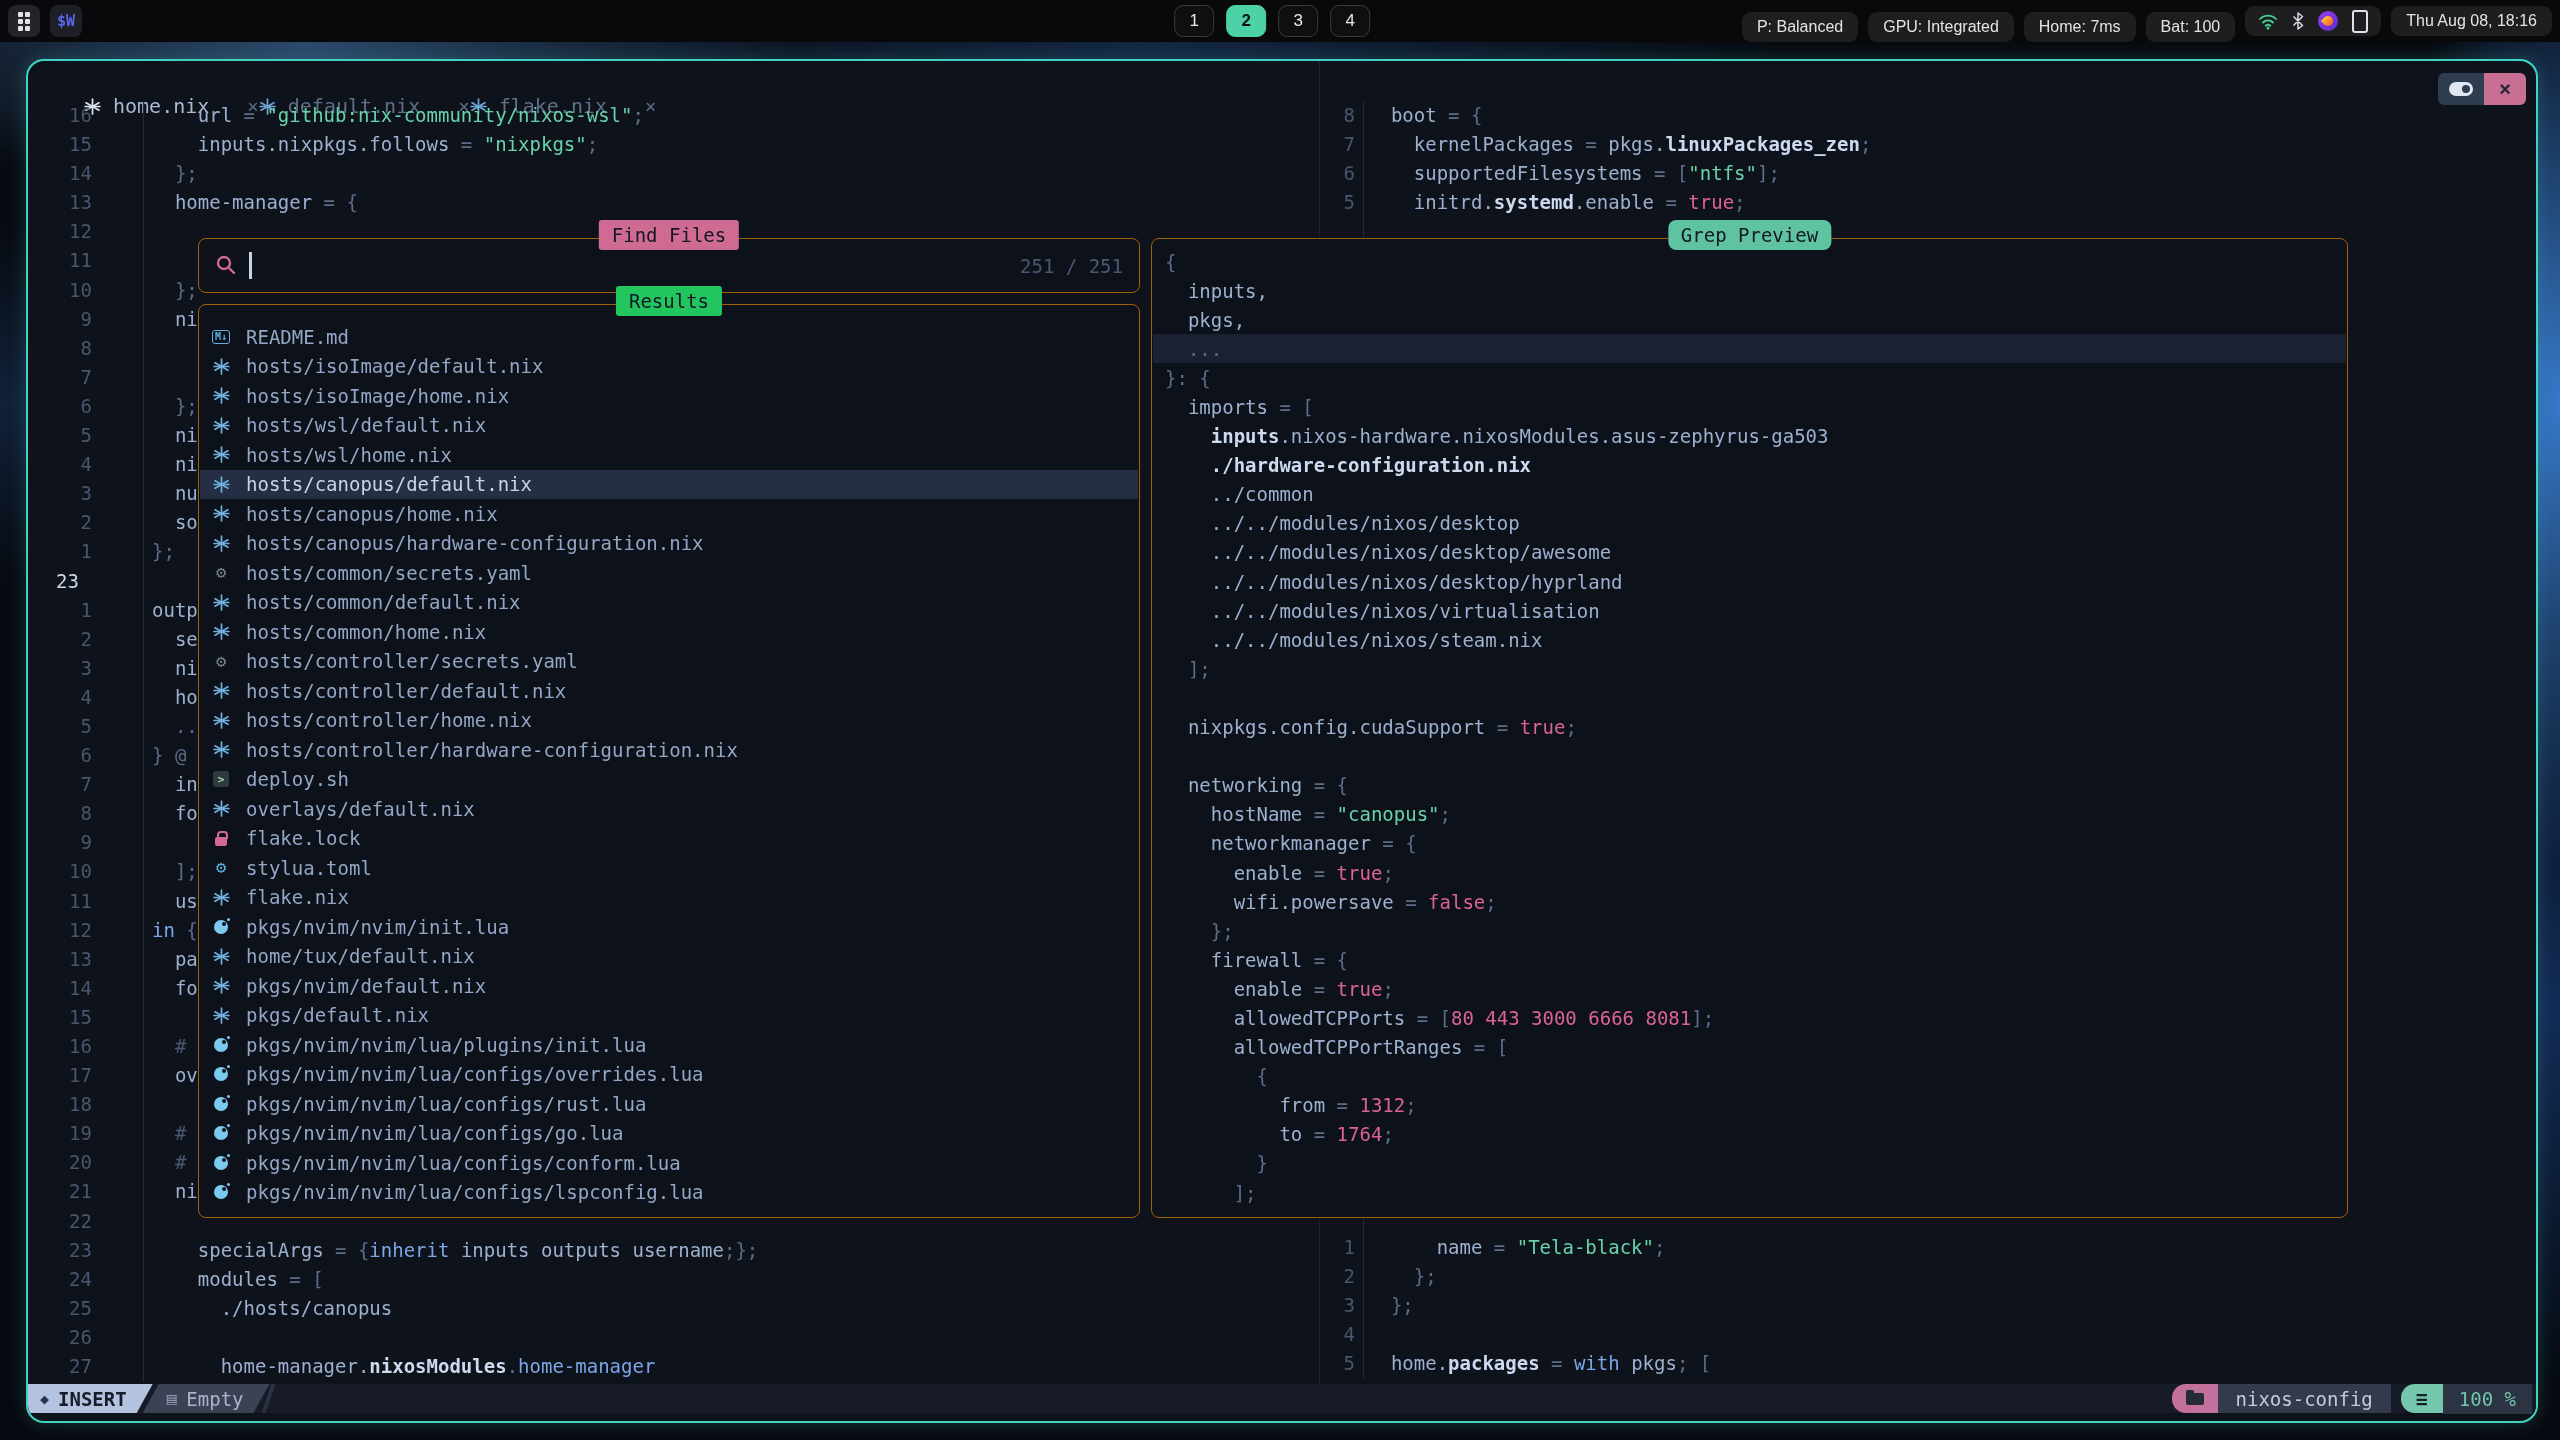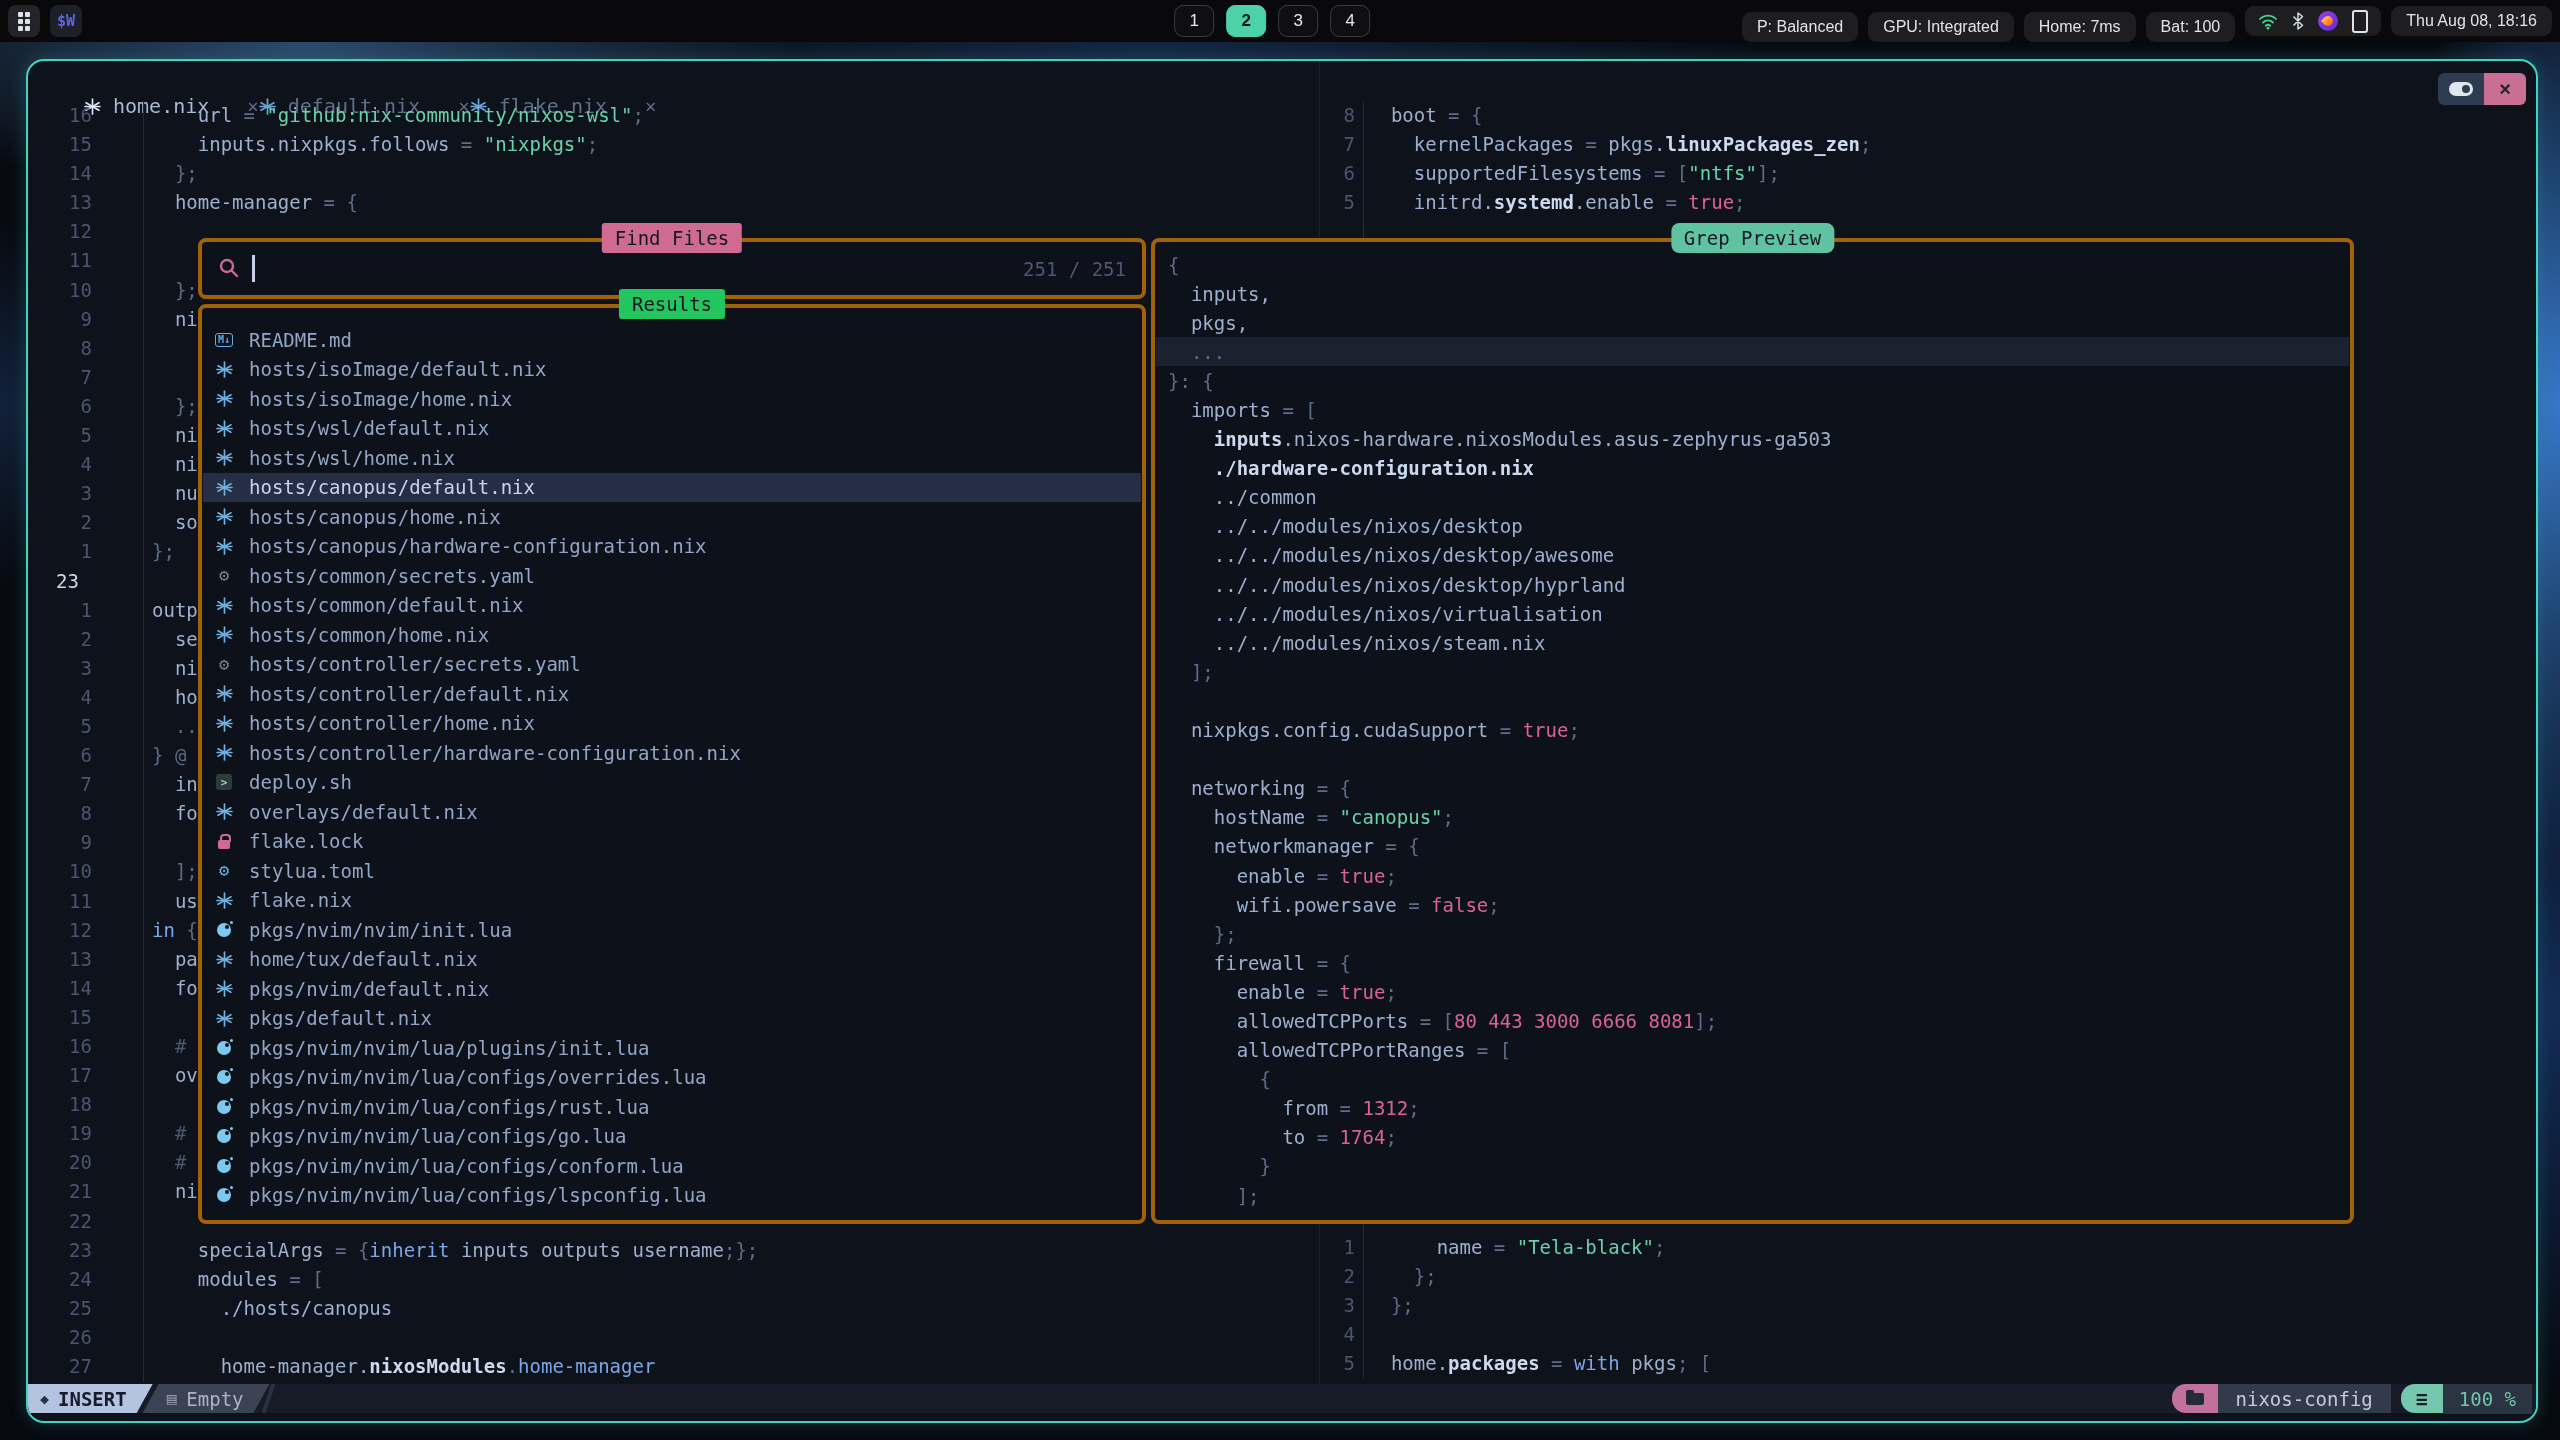--- a/index.html
+++ b/index.html
@@ -66,21 +66,21 @@
   #paneRTop .gut,#paneRBot .gut{width:35px;}
   #paneRTop .row pre,#paneRBot .row pre{padding-left:13px;}
   .vsep{position:absolute;left:1291px;top:0;bottom:36px;width:1px;background:#1a2230;}
   .guide{position:absolute;top:40px;width:1px;background:#202a3a;}
   .gl{left:115px;height:1281px;}
   .gr{left:1335px;height:1278px;}
   
   .tk-def{color:#9db0cf}.tk-dim{color:#5d6c89}.tk-str{color:#68d3ab}.tk-num{color:#dc6295}
   .tk-kw{color:#7ca6e8}.tk-bold{color:#ccd9ef;font-weight:bold}.tk-com{color:#4b5871}
   
-  .box{position:absolute;background:#0d121a;border:4px solid #a16207;border-radius:8px;}
+  .box{position:absolute;background:#0d121a;border:1px solid #a16207;border-radius:8px;}
   .badge{position:absolute;top:-19px;height:30px;display:flex;align-items:center;padding:0 13px;
          border-radius:3px;font:19px "DejaVu Sans Mono", monospace;color:#141824;z-index:2;}
   .badge.pink{background:#cf6b93;}
   .badge.blue{background:#22c55e;}
   .badge.green{background:#5fc2a0;border-radius:8px;}
   .b-center{left:50%;transform:translateX(-50%);}
   .prompt{left:170px;top:177px;width:940px;height:53px;}
   .prompt .caret{position:absolute;left:50px;top:13px;width:2.5px;height:27px;background:#c7d2ea;animation:blink 1.2s steps(1) infinite;}
   @keyframes blink{50%{opacity:0}}
   .prompt .sico{position:absolute;left:16px;top:15px;}

